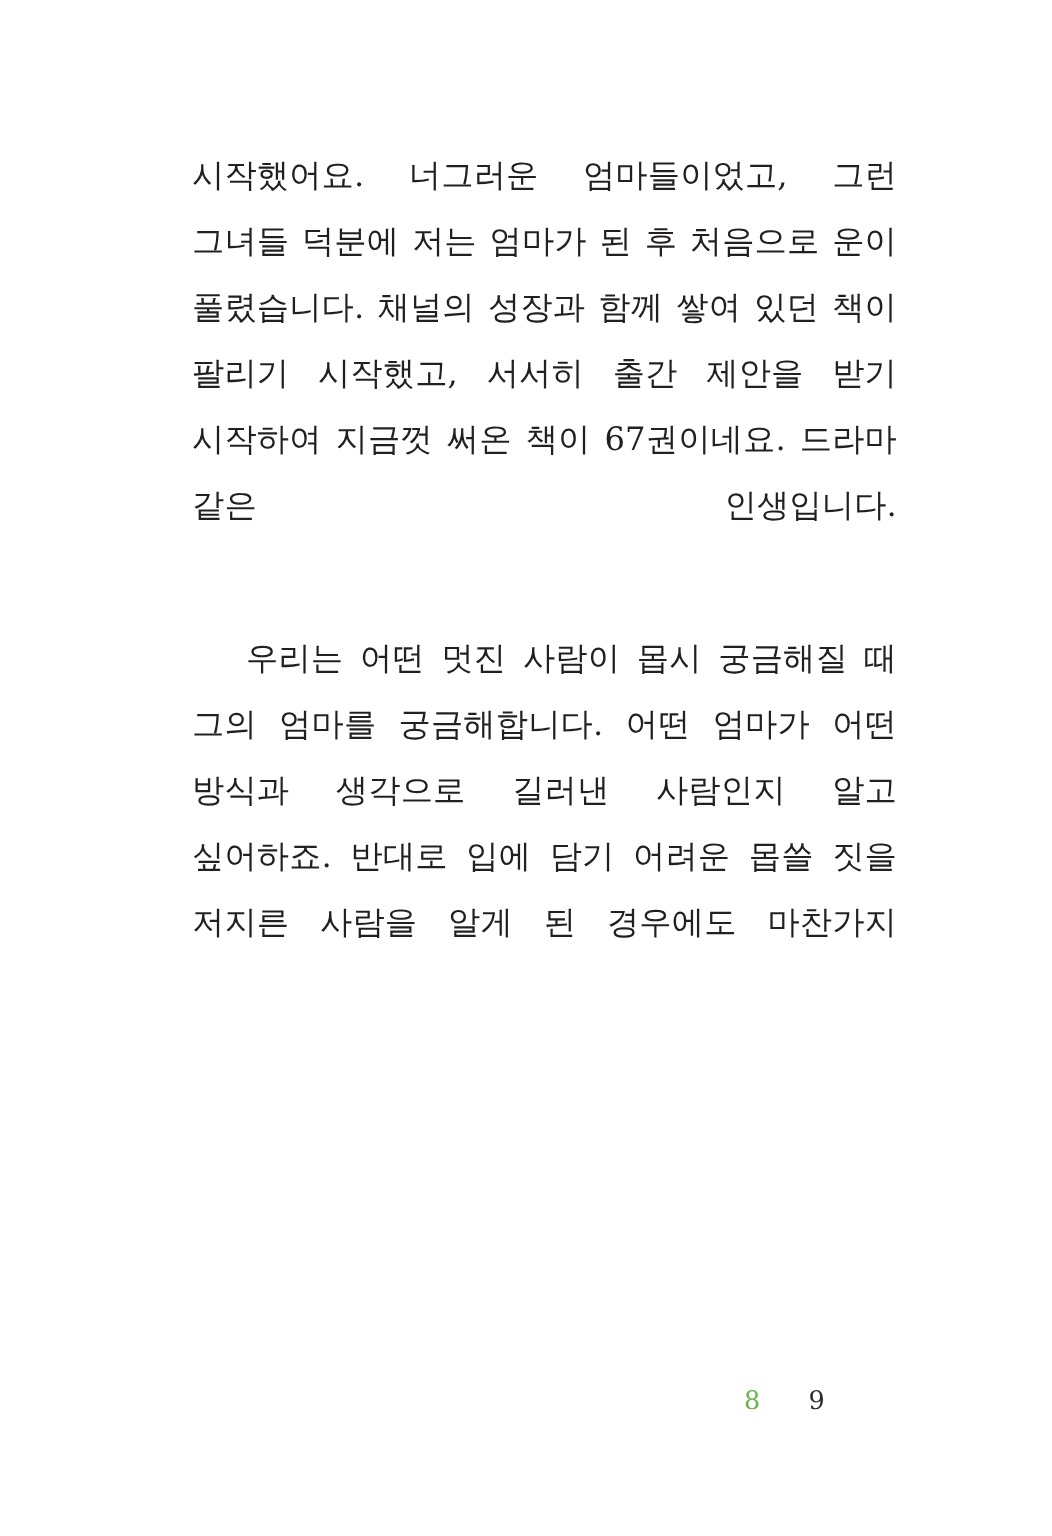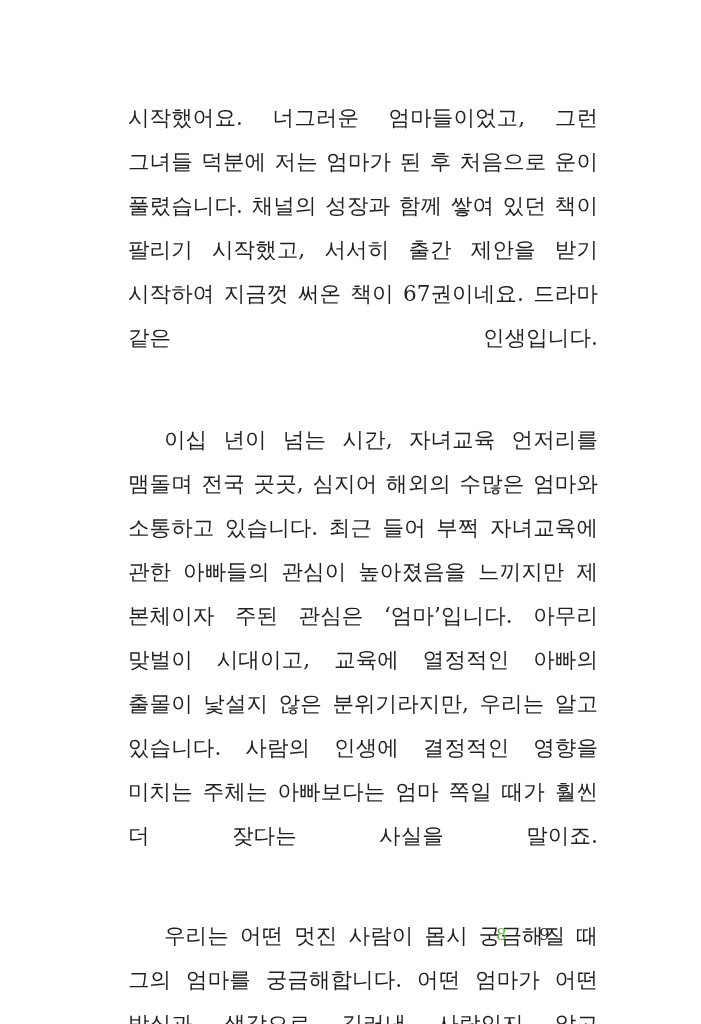--- a/index.html
+++ b/index.html
@@ -78,21 +78,20 @@
 </style>
 </head>
 <body>
 
 <div class="page" style="background: rgb(255, 255, 255);">
 
   <div class="text-column">
 
     <p class="para para-gap-1" style="color: rgb(35, 31, 32);">시작했어요. 너그러운 엄마들이었고, 그런 그녀들 덕분에 저는 엄마가 된 후 처음으로 운이 풀렸습니다. 채널의 성장과 함께 쌓여 있던 책이 팔리기 시작했고, 서서히 출간 제안을 받기 시작하여 지금껏 써온 책이 67권이네요. 드라마 같은 인생입니다.</p>
 
-    <p class="para indent block-mid para-gap-2" style="color: rgb(35, 31, 32);">이십 년이 넘는 시간, 자녀교육 언저리를 맴돌며 전국 곳곳, 심지어 해외의 수많은 엄마와 소통하고 있습니다. 최근 들어 부쩍 자녀교육에 관한 아빠들의 관심이 높아졌음을 느끼지만 제 본체이자 주된 관심은 ‘엄마’입니다. 아무리 맞벌이 시대이고, 교육에 열정적인 아빠의 출몰이 낯설지 않은 분위기라지만, 우리는 알고 있습니다. 사람의 인생에 결정적인 영향을 미치는 주체는 아빠보다는 엄마 쪽일 때가 훨씬 더 잦다는 사실을 말이죠.</p>
 
     <p class="para indent block-mid" style="color: rgb(35, 31, 32);">우리는 어떤 멋진 사람이 몹시 궁금해질 때 그의 엄마를 궁금해합니다. 어떤 엄마가 어떤 방식과 생각으로 길러낸 사람인지 알고 싶어하죠. 반대로 입에 담기 어려운 몹쓸 짓을 저지른 사람을 알게 된 경우에도 마찬가지</p>
 
   </div>
 
   <div class="footer">
     <span class="folio folio-current" style="color: rgb(108, 178, 85);">8</span>
     <span class="folio folio-total" style="color: rgb(43, 43, 43);">9</span>
   </div>
 

